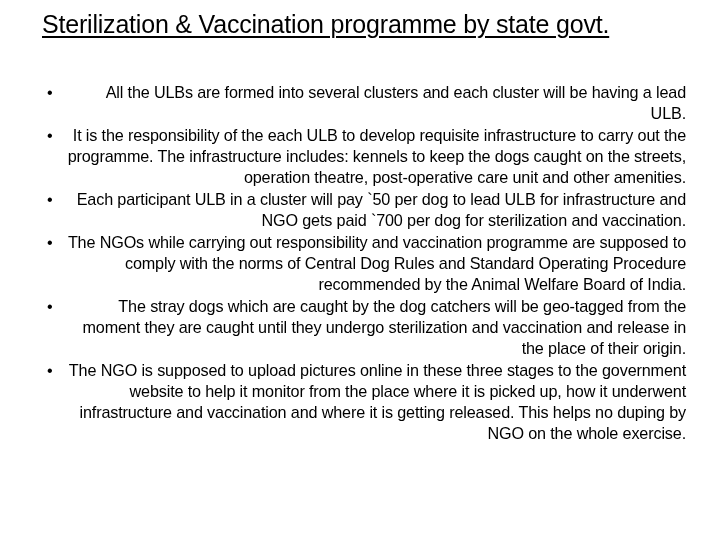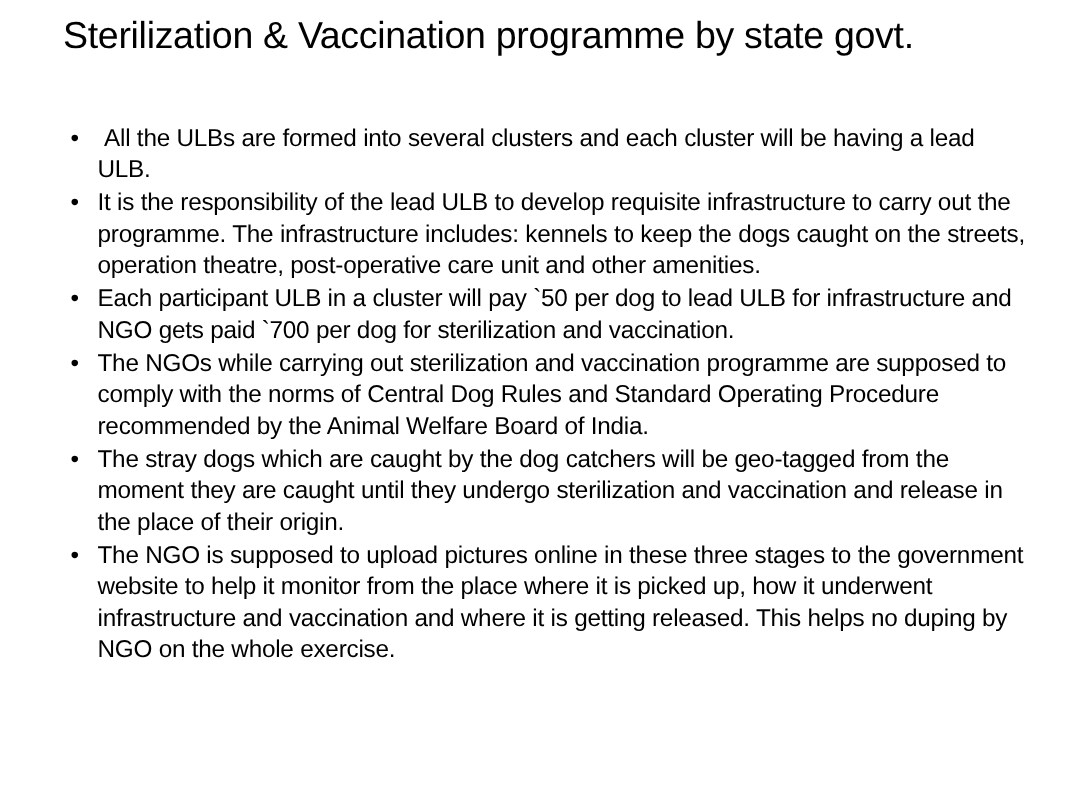--- a/index.html
+++ b/index.html
@@ -32,20 +32,21 @@
     width: 632px;
     font-size: 25px;
     line-height: 33px;
     font-weight: 400;
     letter-spacing: -0.2px;
     color: #000000;
     white-space: normal;
   }
   .slide-title .title-text {
     
+    text-decoration: underline;
     text-decoration-thickness: 2px;
     text-underline-offset: 3px;
     -webkit-text-decoration-color: #000000;
     text-decoration-color: #000000;
     margin-top: 16px;
   }
 
   
   .body-list {
     position: absolute;
@@ -75,49 +76,50 @@
     width: 12px;
     font-size: 16.2px;
     line-height: 21px;
     color: #000000;
     text-align: left;
   }
 
   .bullet-text {
     display: block;
     white-space: pre-wrap;
+    text-align: right;
   }
 </style>
 </head>
 <body>
 
 <div class="slide">
 
   <div class="slide-title"><span class="title-text">Sterilization &amp; Vaccination programme by state govt.</span></div>
 
   <ul class="body-list">
 
     <li class="bullet-item">
       <span class="bullet-marker">•</span>
       <span class="bullet-text"> All the ULBs are formed into several clusters and each cluster will be having a lead ULB.</span>
     </li>
 
     <li class="bullet-item">
       <span class="bullet-marker">•</span>
-      <span class="bullet-text">It is the responsibility of the lead ULB to develop requisite infrastructure to carry out the programme. The infrastructure includes: kennels to keep the dogs caught on the streets, operation theatre, post-operative care unit and other amenities.</span>
+      <span class="bullet-text">It is the responsibility of the each ULB to develop requisite infrastructure to carry out the programme. The infrastructure includes: kennels to keep the dogs caught on the streets, operation theatre, post-operative care unit and other amenities.</span>
     </li>
 
     <li class="bullet-item">
       <span class="bullet-marker">•</span>
       <span class="bullet-text">Each participant ULB in a cluster will pay `50 per dog to lead ULB for infrastructure and NGO gets paid `700 per dog for sterilization and vaccination.</span>
     </li>
 
     <li class="bullet-item">
       <span class="bullet-marker">•</span>
-      <span class="bullet-text">The NGOs while carrying out sterilization and vaccination programme are supposed to comply with the norms of Central Dog Rules and Standard Operating Procedure recommended by the Animal Welfare Board of India.</span>
+      <span class="bullet-text">The NGOs while carrying out responsibility and vaccination programme are supposed to comply with the norms of Central Dog Rules and Standard Operating Procedure recommended by the Animal Welfare Board of India.</span>
     </li>
 
     <li class="bullet-item">
       <span class="bullet-marker">•</span>
       <span class="bullet-text">The stray dogs which are caught by the dog catchers will be geo-tagged from the moment they are caught until they undergo sterilization and vaccination and release in the place of their origin.</span>
     </li>
 
     <li class="bullet-item">
       <span class="bullet-marker">•</span>
       <span class="bullet-text">The NGO is supposed to upload pictures online in these three stages to the government website to help it monitor from the place where it is picked up, how it underwent infrastructure and vaccination and where it is getting released. This helps no duping by NGO on the whole exercise.</span>

